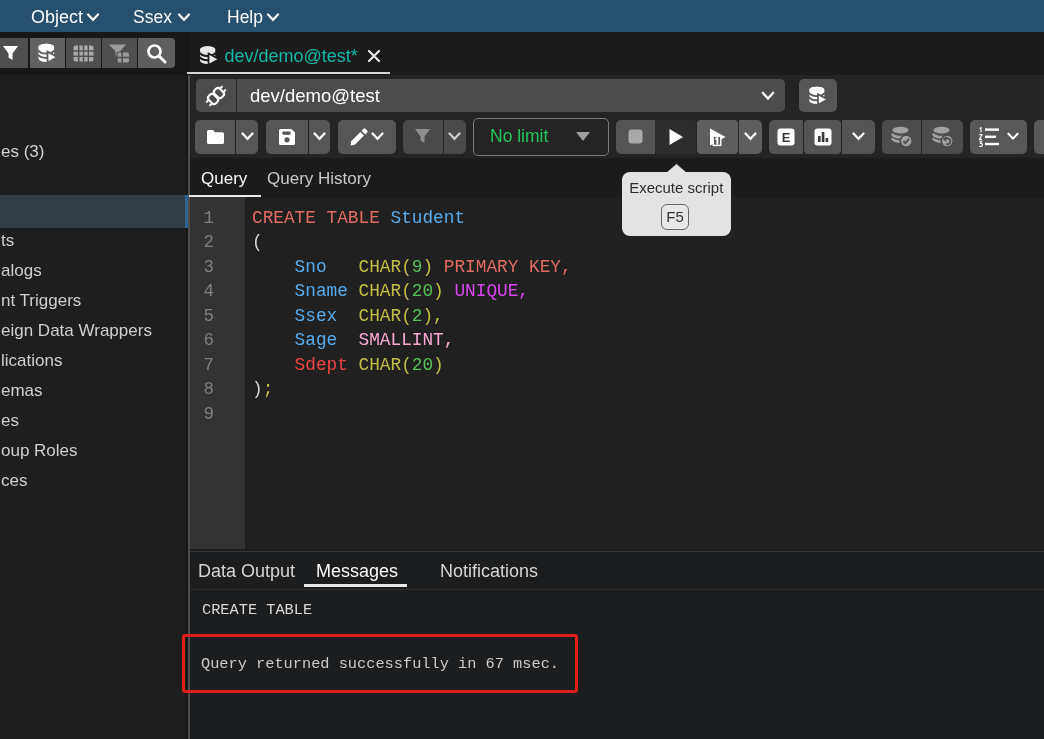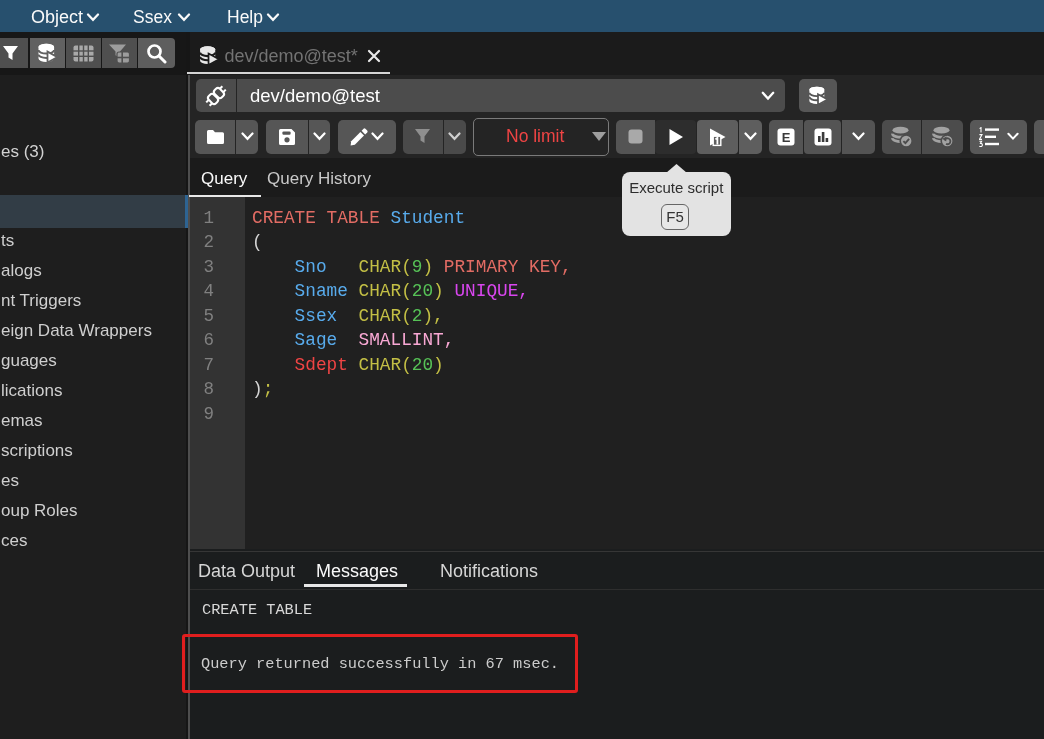--- a/index.html
+++ b/index.html
@@ -74,41 +74,39 @@
 </div>
 
 <div class="abs" style="left:0;top:194.5px;width:184.5px;height:33.5px;background:#323d46;"></div>
 <div class="abs" style="left:184.6px;top:194.5px;width:3px;height:33.5px;background:#2e6492;z-index:3;"></div>
 <div class="abs" style="left:1px;top:141px;width:180px;height:22px;color:#d2d2d2;font-size:17px;line-height:22px;">es (3)</div>
 <div class="abs" style="left:1px;top:226px;width:184px;color:#cfcfcf;font-size:17px;line-height:30px;">
   <div>ts</div>
     <div>alogs</div>
     <div>nt Triggers</div>
     <div>eign Data Wrappers</div>
-    <div>guages</div>
     <div>lications</div>
     <div>emas</div>
-    <div>scriptions</div>
     <div>es</div>
     <div>oup Roles</div>
     <div>ces</div>
 </div>
 
 <div class="abs" style="left:186px;top:32px;width:4px;height:707px;background:#161616;"></div>
 <div class="abs" style="left:188.2px;top:75px;width:1.6px;height:664px;background:#4e4e4e;"></div>
 
 <div class="abs" style="left:190px;top:32px;width:854px;height:43px;background:#1b1b1b;"></div>
 <svg class="abs" style="left:198px;top:44.5px;" width="22" height="22" viewBox="0 0 23 23">
     <path d="M2.2 4.8 A7.9 3.4 0 0 1 18 4.8 V16.4 A7.9 3.4 0 0 1 2.2 16.4 Z" fill="#e8e8e8"></path>
     <ellipse cx="10.1" cy="4.8" rx="7.9" ry="3.4" fill="#e8e8e8"></ellipse>
     <path d="M2.2 7.9 A7.9 3.7 0 0 0 18 7.9" stroke="#1b1b1b" stroke-width="2.2" fill="none"></path>
     <path d="M2.2 12.3 A7.9 3.7 0 0 0 18 12.3" stroke="#1b1b1b" stroke-width="2.2" fill="none"></path>
     <path d="M11 9 L22 15 L11 21 Z" fill="#e8e8e8" stroke="#1b1b1b" stroke-width="1.8"></path>
 </svg>
-<div class="abs" style="left:224.5px;top:42px;height:28px;display:flex;align-items:center;color:#737373;font-size:18px;">dev/demo@test*</div>
+<div class="abs" style="left:224.5px;top:42px;height:28px;display:flex;align-items:center;color:#14b8a6;font-size:18px;">dev/demo@test*</div>
 <svg class="abs" style="left:367px;top:49px;" width="14" height="14" viewBox="0 0 14 14">
     <path d="M2 2 L12 12 M12 2 L2 12" stroke="#e8e8e8" stroke-width="2.2" stroke-linecap="round"></path>
   </svg>
 <div class="abs" style="left:186.5px;top:71.5px;width:203px;height:2.5px;background:#d5d5d5;"></div>
 
 <div class="abs" style="left:190px;top:75px;width:854px;height:40px;background:#242424;"></div>
 <div class="btn" style="left:196px;top:79px;width:39.5px;height:33px;background:#4c4c4c;border-radius:5px 0 0 5px;">
   <svg width="26" height="26" viewBox="0 0 23 23" fill="none" stroke="#fff">
    <g transform="rotate(45 11.5 11.5)" stroke-width="1.8">
     <rect x="7" y="4.6" width="9" height="6.4" rx="2.4"></rect>
@@ -176,21 +174,21 @@
       <path d="M1 1 H16 L10.5 8.5 V15 L6.5 12.5 V8.5 Z" fill="#8f8f8f"></path>
     </svg>
 </div>
 <div class="btn" style="left:443.5px;top:119.5px;width:22.5px;height:34px;background:#4a4a4a;border-radius:0 5px 5px 0;">
   <svg width="13" height="9" viewBox="0 0 13 9">
       <path d="M1.5 1.5 L6.5 6.8 L11.5 1.5" stroke="#cfcfcf" stroke-width="2.2" fill="none" stroke-linecap="round"></path>
     </svg>
 </div>
 
 <div class="abs" style="left:473px;top:117.5px;width:136px;height:38px;border:1px solid #7a7a7a;border-radius:5px;box-sizing:border-box;display:flex;align-items:center;">
-  <span style="color:#ef4444;font-size:17.5px;margin-left:32px;white-space:nowrap;">No limit</span>
+  <span style="color:#22c55e;font-size:17.5px;margin-left:16px;white-space:nowrap;">No limit</span>
   <svg style="margin-left:28px;" width="14" height="9" viewBox="0 0 14 9">
       <path d="M0 0 H14 L7 9 Z" fill="#9e9e9e"></path>
     </svg>
 </div>
 
 <div class="btn" style="left:615.5px;top:119.5px;width:39px;height:34px;background:#545454;border-radius:5px 0 0 5px;">
   <svg width="15" height="15" viewBox="0 0 15 15">
       <rect x="0.5" y="0.5" width="14" height="14" rx="3" fill="#a9a9a9"></rect>
     </svg>
 </div>

